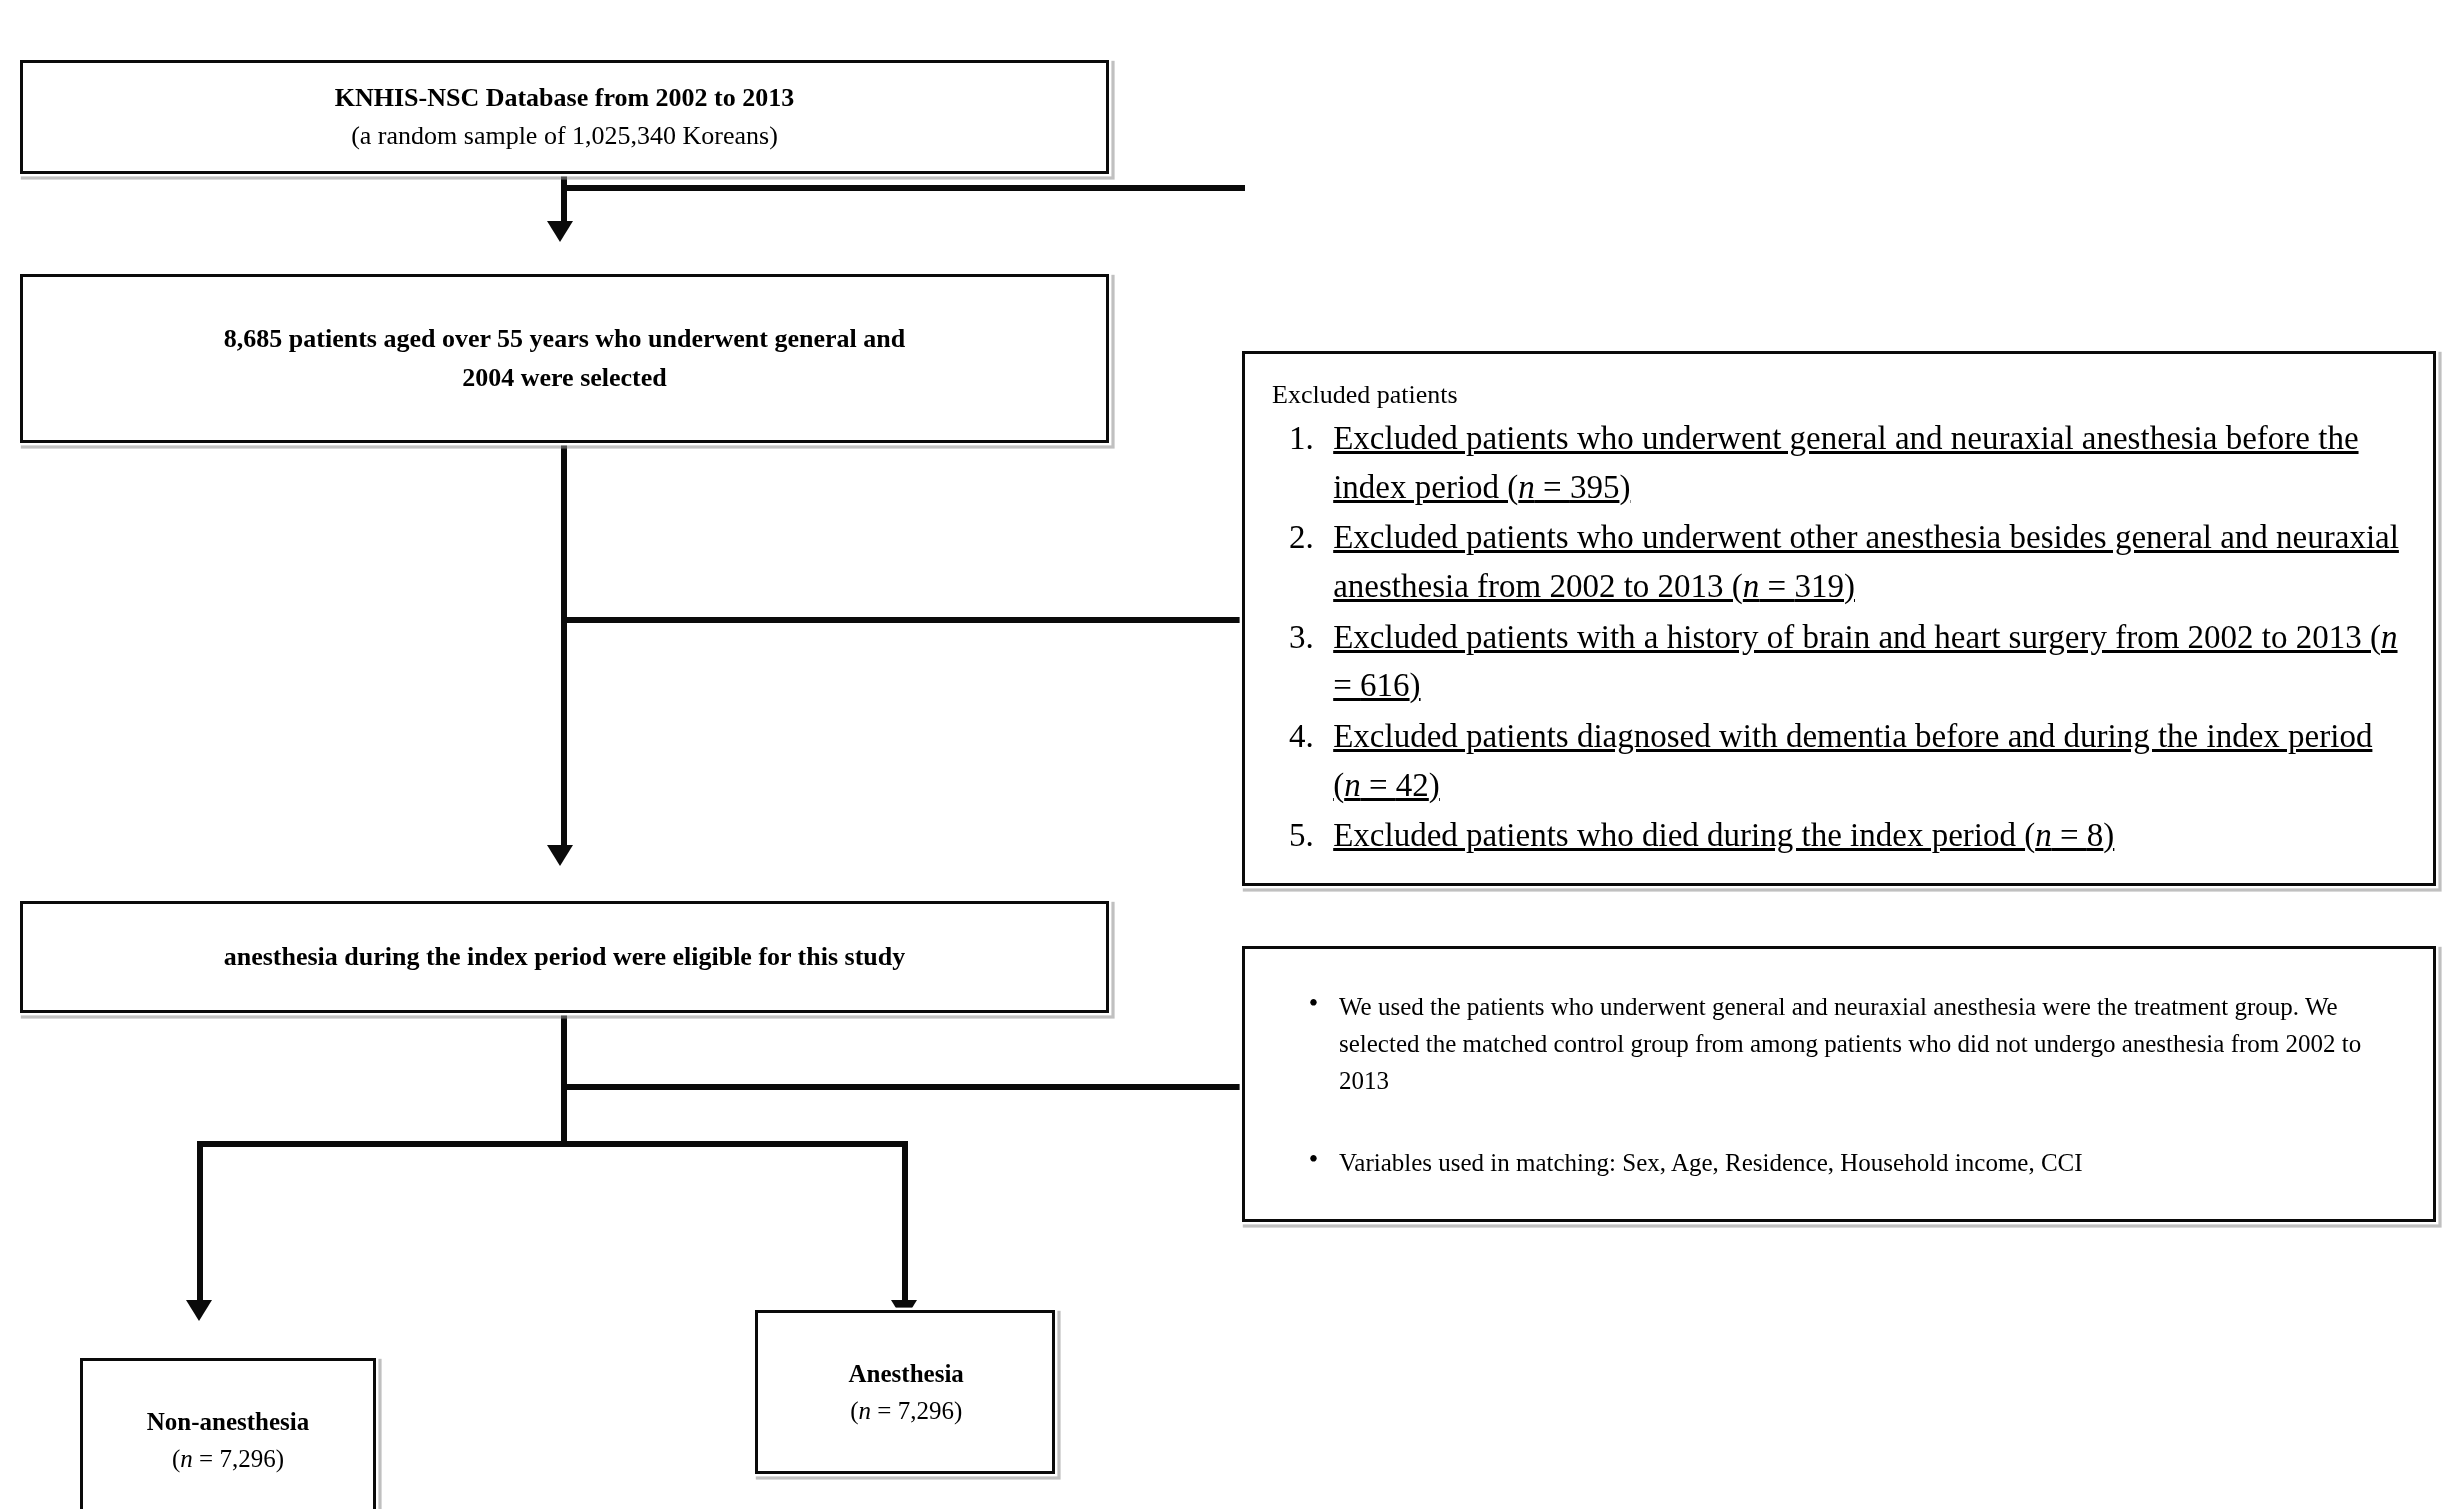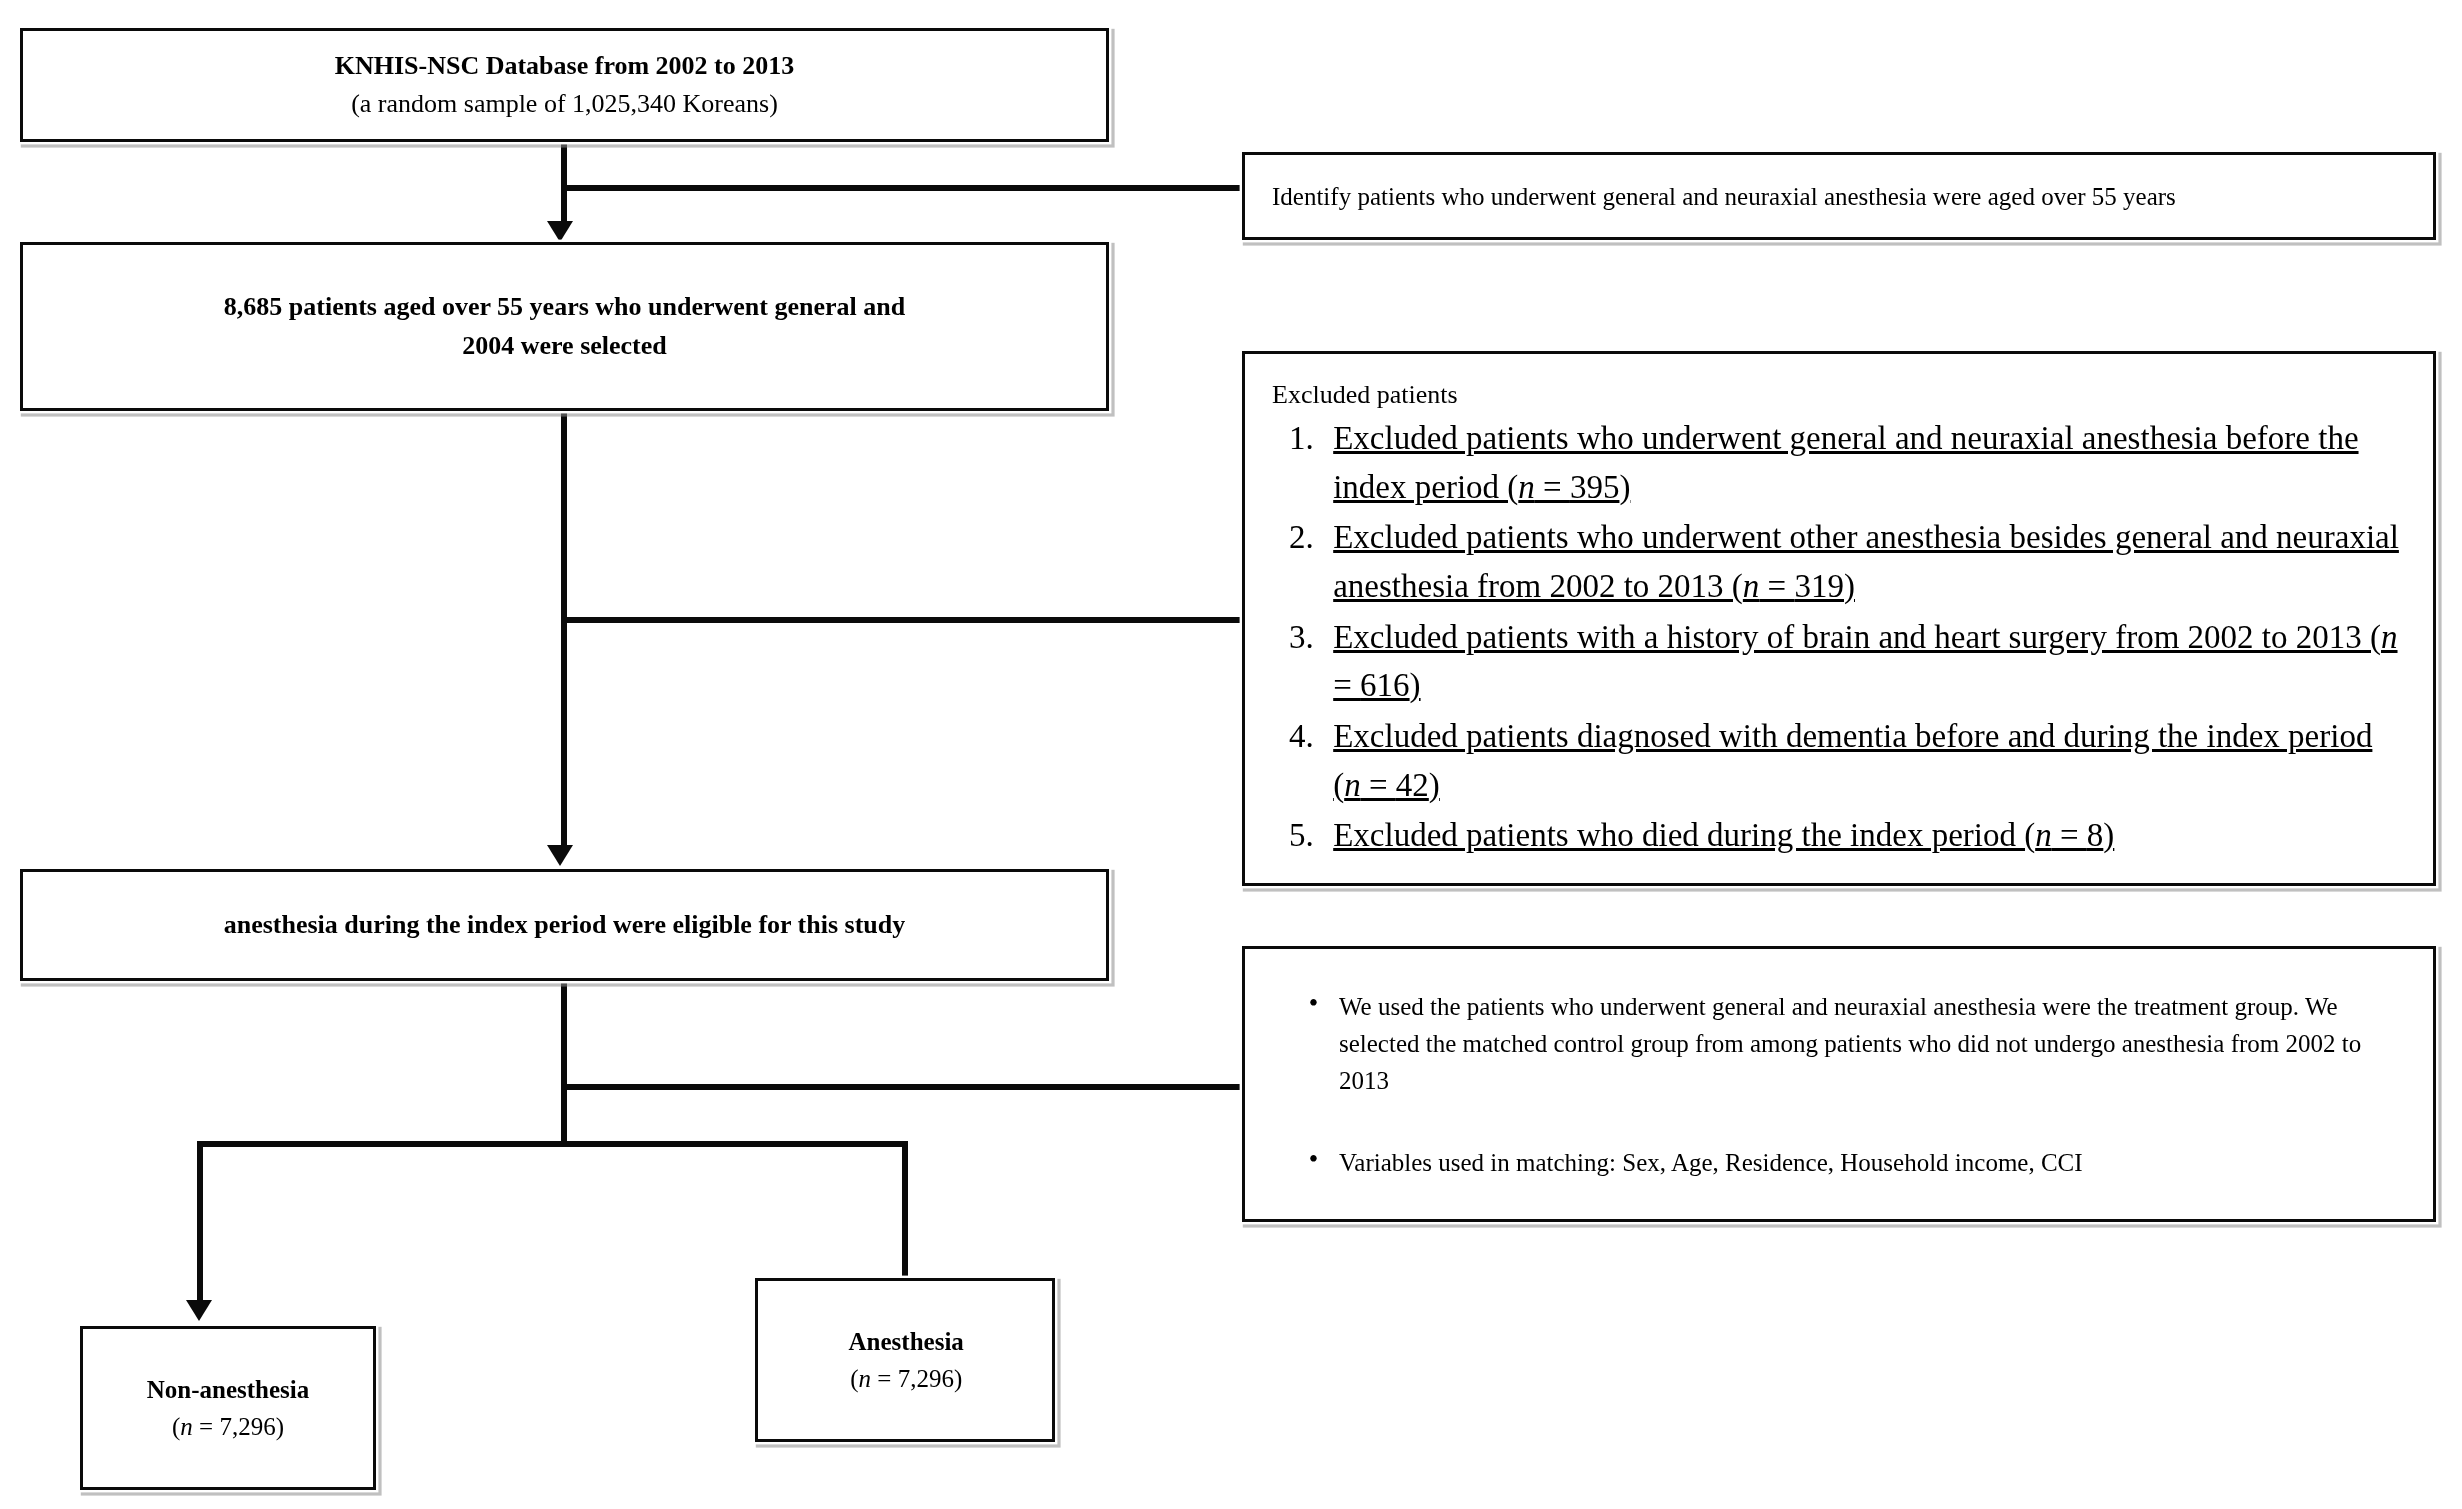--- a/index.html
+++ b/index.html
@@ -11,21 +11,21 @@
   .box{
     position:absolute;
     box-sizing:border-box;
     background:#ffffff;
     border:3.2px solid #0a0a0a;
     box-shadow:0 0 0 2.4px #ffffff, 3.2px 3.2px 0 2.4px rgba(140,140,140,.55);
     display:flex;
     flex-direction:column;
     justify-content:center;
   }
-  .box.center{align-items:center;text-align:center;}
+  .box.center{align-items:center;text-align:center;margin-top:32px;}
   .box.left{align-items:flex-start;text-align:left;}
 
   .box p{margin:0;line-height:1.48;}
   .t-main{font-size:26px;font-weight:bold;}
   .t-side{font-size:25px;font-weight:normal;}
   .t-term{font-size:25px;font-weight:bold;}
   .t-termsub{font-size:25px;font-weight:normal;}
 
   .pad-main{padding:11.2px 37px;}
   .pad-side{padding:14.4px 24px 14.4px 27px;}
@@ -89,23 +89,20 @@
   <div class="arrow-down" style="left:186px;top:1300px;"></div>
 
   <div class="vline" style="left:902px;top:1141px;height:164px;"></div>
   <div class="arrow-down" style="left:891px;top:1300px;"></div>
 
   <div class="box center pad-main" style="left:20px;top:28px;width:1089px;height:114px;">
     <p class="t-main">KNHIS-NSC Database from 2002 to 2013</p>
     <p class="t-main" style="font-weight:normal;">(a random sample of 1,025,340  Koreans)</p>
   </div>
 
-  <div class="box left pad-side" style="left:1242px;top:152px;width:1194px;height:88px;">
-    <p class="t-side">Identify patients who underwent general and neuraxial anesthesia were aged over 55 years</p>
-  </div>
 
   <div class="box center pad-main" style="left:20px;top:242px;width:1089px;height:169px;">
     <p class="t-main">8,685 patients aged over 55 years who underwent general and</p>
     <p class="t-main">2004 were selected</p>
   </div>
 
   <div class="box left" style="left:1242px;top:351px;width:1194px;height:535px;padding:22.4px 27px 22.4px 27px;justify-content:center;">
     <p class="exc-head">Excluded patients</p>
     <ol class="exc">
       <li>

